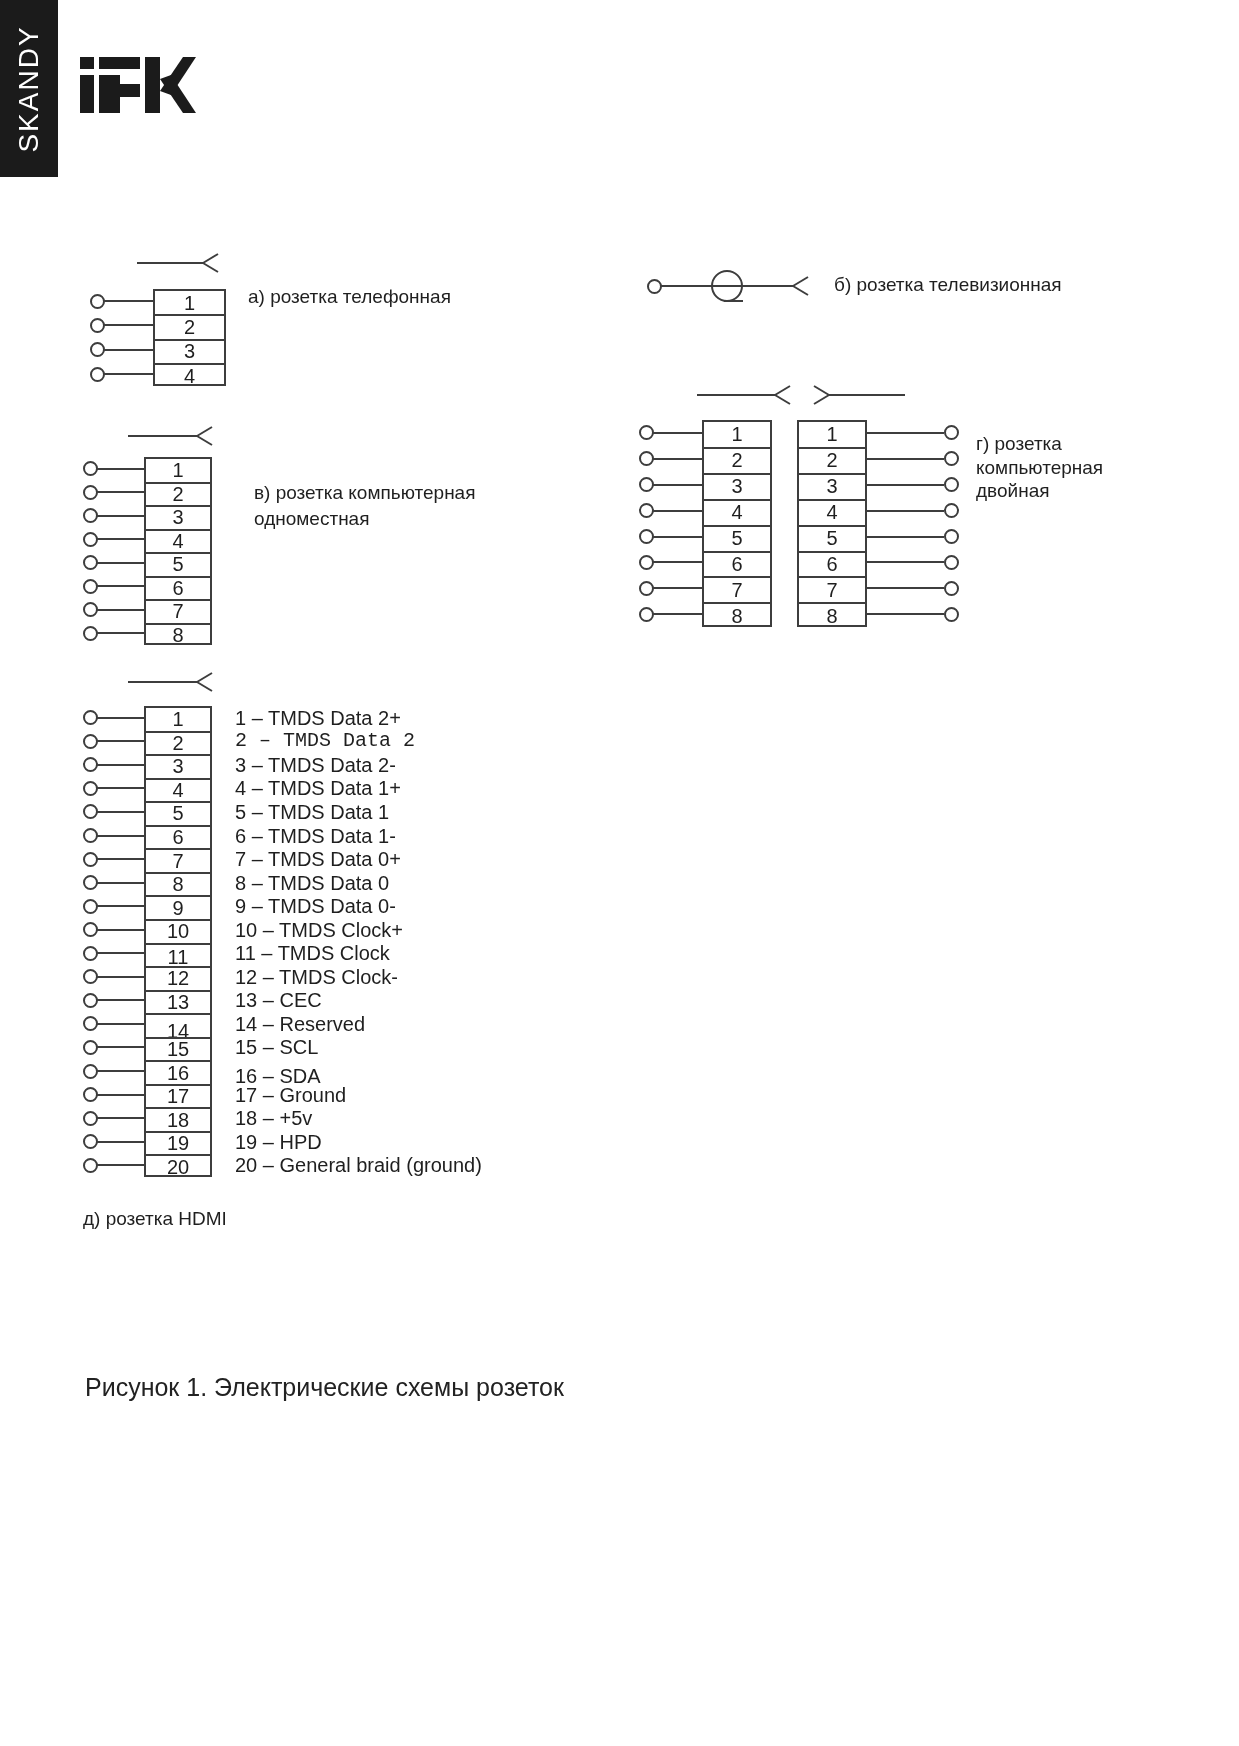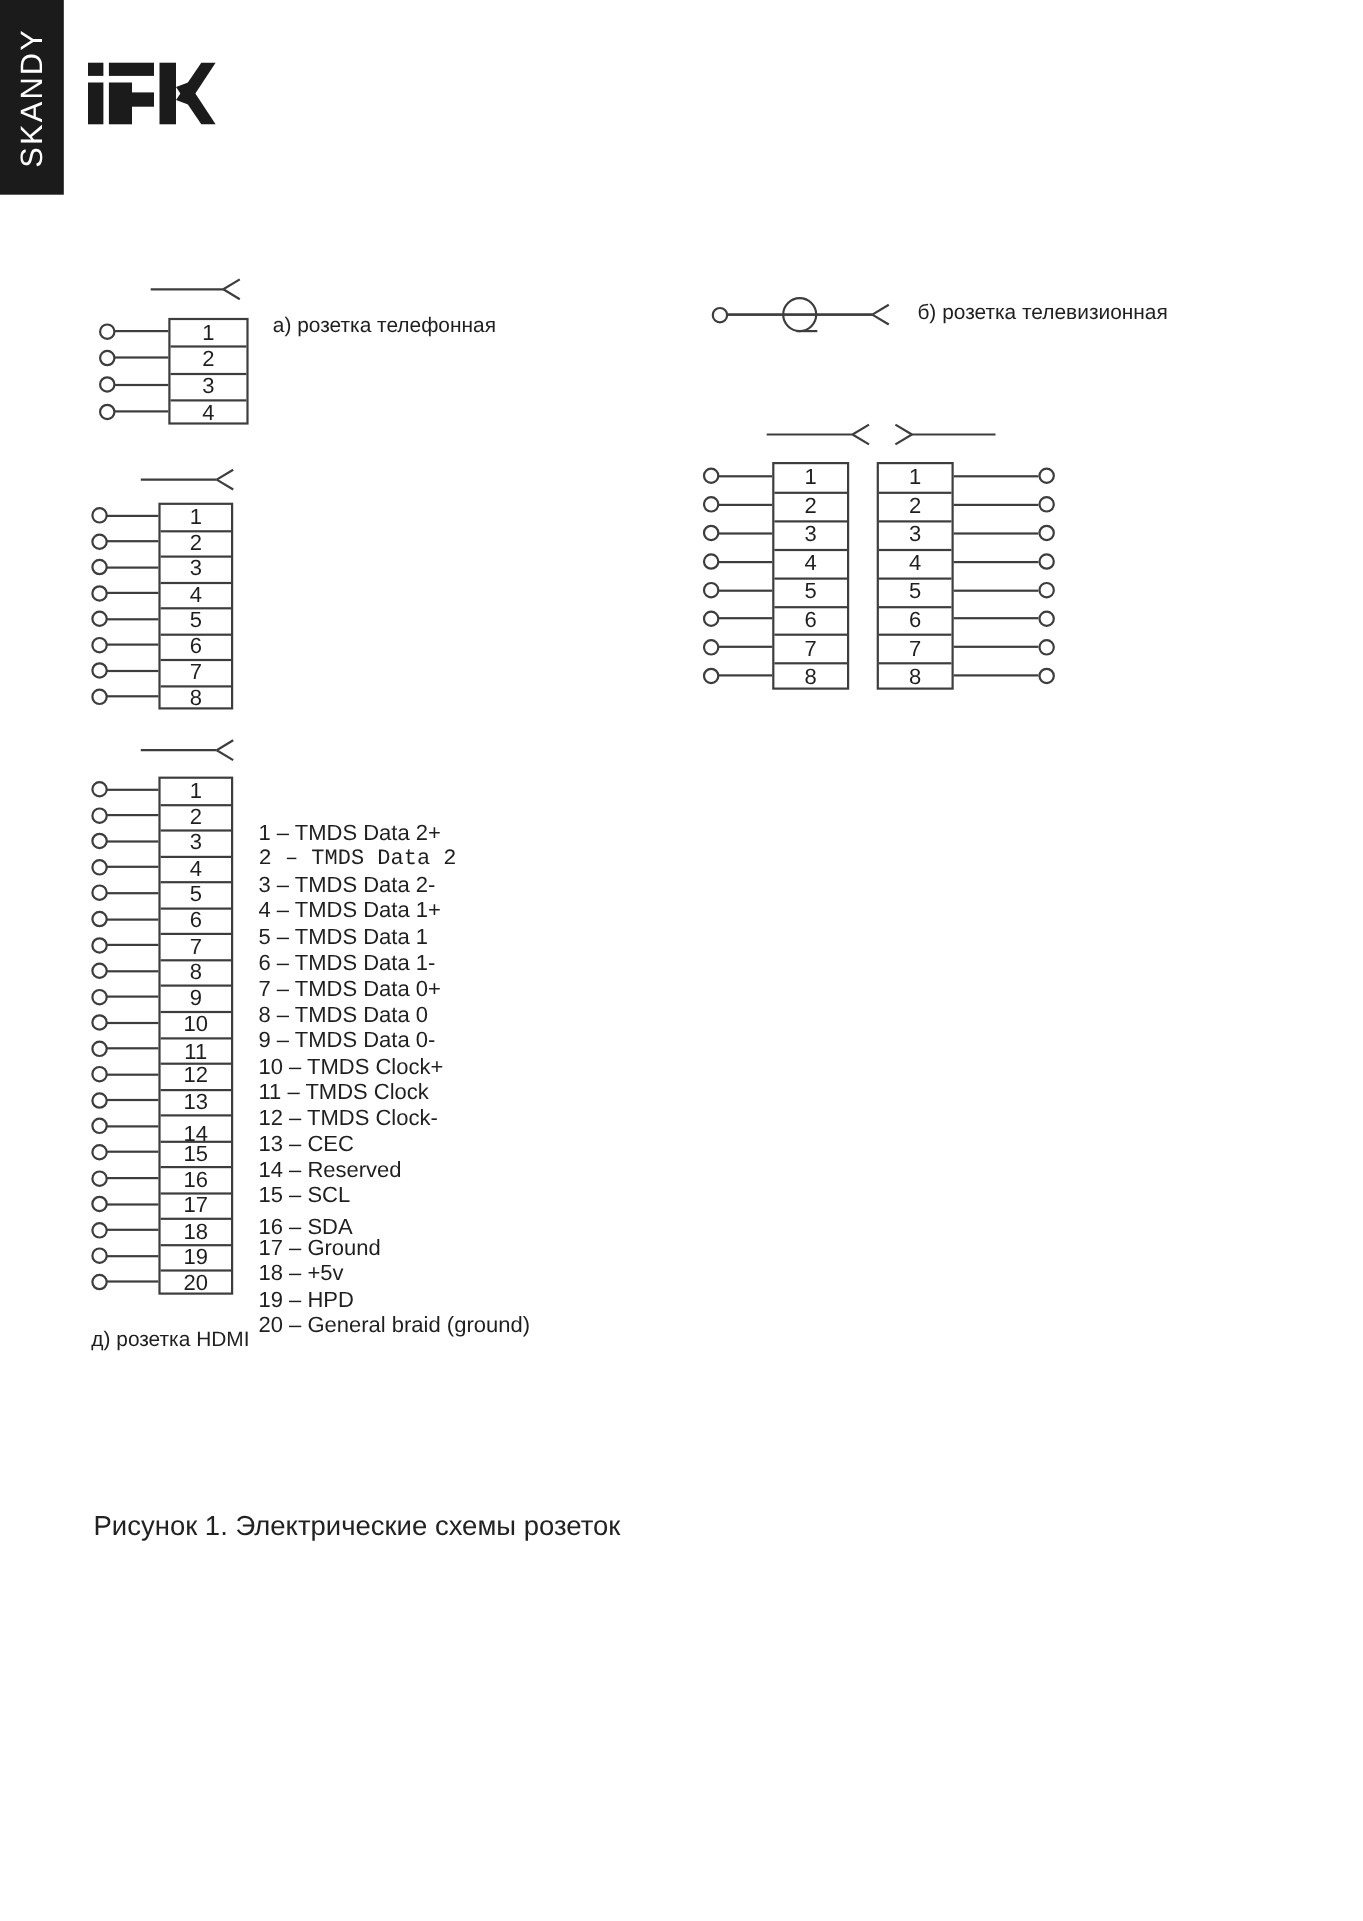--- a/index.html
+++ b/index.html
@@ -15,21 +15,21 @@
   .circ{position:absolute;width:15px;height:15px;border:2px solid #3d3d3d;border-radius:50%;
         background:#fff;box-sizing:border-box;}
   .circ-big{position:absolute;width:32px;height:32px;border:2px solid #3d3d3d;border-radius:50%;
         background:transparent;box-sizing:border-box;}
   .pin-box{position:absolute;border:2px solid #3d3d3d;box-sizing:border-box;background:#fff;}
   .pin-divider{position:absolute;left:0;width:100%;height:2px;background:#3d3d3d;}
   .pin-num{position:absolute;left:0;width:100%;display:flex;align-items:center;justify-content:center;
         font-size:20px;color:#1f1f1f;}
   .dg-label{position:absolute;font-size:19px;color:#1f1f1f;white-space:nowrap;}
   .dg-label span{display:block;}
-  .desc-line{position:absolute;font-size:20px;line-height:24px;color:#1f1f1f;white-space:nowrap;margin-top:40px;}
+  .desc-line{position:absolute;font-size:20px;line-height:24px;color:#1f1f1f;white-space:nowrap;}
   .caption{position:absolute;left:85px;top:1372px;font-size:25px;line-height:30px;color:#222;}
   svg{position:absolute;overflow:visible;}
 </style>
 </head>
 <body>
 
 <div class="page">
 
   <div class="sidebar">
     <span class="sidebar-text">SKANDY</span>
@@ -300,19 +300,28 @@
 
   <div class="wire" style="left:661px;top:285px;width:132px;"></div>
   <div class="circ" style="left:646.5px;top:278.5px;"></div>
   <div class="circ-big" style="left:711px;top:270px;"></div>
   <div class="wire" style="left:724px;top:300px;width:19px;"></div>
 
   <div class="dg-label" style="left:248px;top:285px;line-height:23px;">а) розетка телефонная</div>
 
   <div class="dg-label" style="left:834px;top:273px;line-height:23px;">б) розетка телевизионная</div>
 
-
+  <div class="dg-label" style="left:254px;top:480px;line-height:26px;">
+    <span>в) розетка компьютерная</span>
+    <span>одноместная</span>
+  </div>
+
+  <div class="dg-label" style="left:976px;top:432px;line-height:23.5px;">
+    <span>г) розетка</span>
+    <span>компьютерная</span>
+    <span>двойная</span>
+  </div>
 
   <div class="dg-label" style="left:83px;top:1207px;line-height:23px;">д) розетка HDMI</div>
 
   <div class="caption">Рисунок 1. Электрические схемы розеток</div>
 
 </div>
 
 </body></html>

